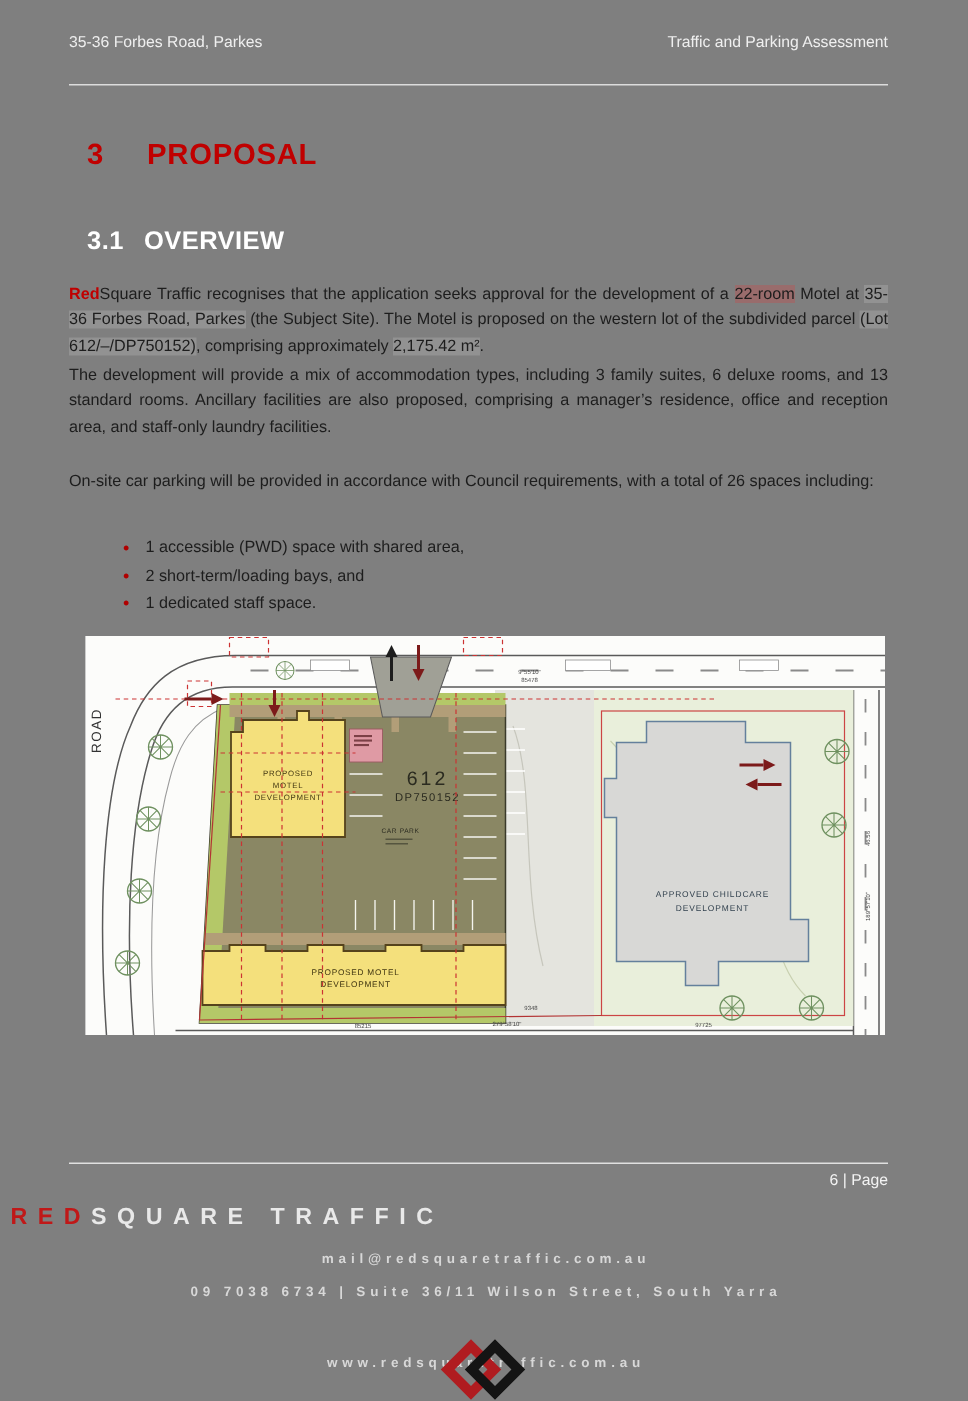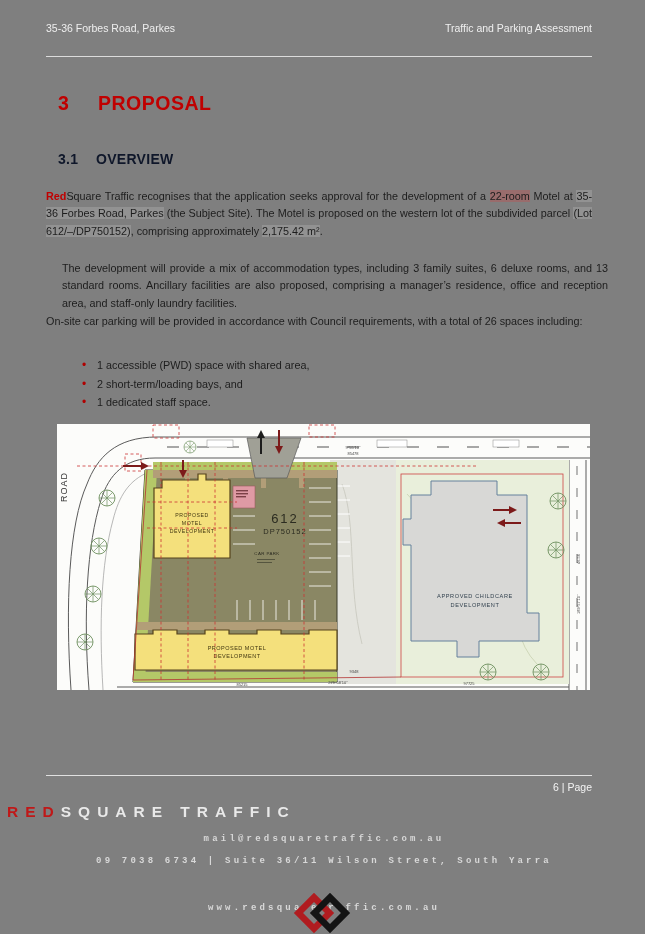--- a/index.html
+++ b/index.html
@@ -6,44 +6,44 @@
   #app{position:relative;width:645px;height:934px;background:#7f7f7f;overflow:hidden;
        font-family:"Liberation Sans",sans-serif;}
   .abs{position:absolute;}
   
   .header{left:46px;width:546px;top:22px;display:flex;justify-content:space-between;
           color:#efefef;font-size:10.5px;}
   .header-rule{left:46px;width:546px;top:56px;height:1px;background:#dcdcdc;}
   
   .h1{left:58px;width:534px;top:92px;color:#c00000;font-size:19.5px;font-weight:bold;letter-spacing:.5px;}
   .h1 .num{display:inline-block;width:40px;}
-  .h2{left:58px;width:534px;top:151px;color:#0f172a;font-size:14px;font-weight:bold;letter-spacing:.3px;}
+  .h2{left:58px;width:534px;top:151px;color:#ffffff;font-size:17px;font-weight:bold;letter-spacing:.3px;}
   .h2 .num{display:inline-block;width:38px;}
   
   .para{left:46px;width:546px;margin:0;color:#1d1d1d;font-size:10.8px;line-height:17.4px;text-align:justify;}
-  .p1{top:188px;} .p2{top:260px;margin-left:16px;} .p3{top:313px;}
+  .p1{top:188px;} .p2{top:242px;} .p3{top:313px;}
   .brand-red{color:#c00000;font-weight:bold;}
   .hl-red{background:rgba(192,80,80,.40);margin-top:36px;}
   .hl-gray{background:rgba(255,255,255,.15);}
   .bullets{left:46px;top:356px;width:546px;margin:0;padding:0 0 0 36px;list-style:none;}
   .bullets li{position:relative;padding-left:15px;color:#1d1d1d;font-size:10.8px;line-height:18.5px;}
   .bullets li::before{content:"\2022";position:absolute;left:0;color:#b00000;font-size:12px;}
   
   .figure{left:57px;top:424px;width:533px;height:266px;background:#fcfcfa;}
   .figure svg{display:block;font-family:"Liberation Sans",sans-serif;}
   .caption{left:57px;top:698px;width:533px;color:#f0f0f0;font-size:8.2px;font-weight:bold;
            font-variant:small-caps;letter-spacing:.2px;}
   
   .footer-rule{left:46px;width:546px;top:775px;height:1px;background:#e0e0e0;}
   .pagenum{right:53px;top:781px;color:#f3f3f3;font-size:10.5px;}
   .brand{left:0;width:645px;top:803px;text-align:left;font-size:15.5px;font-weight:bold;
          letter-spacing:7px;text-indent:7px;color:#e9e9e9;}
   .brand .brand-r{color:#c01818;}
   .contact{left:0;width:645px;text-align:center;color:#d8d8d8;font-weight:bold;
-           letter-spacing:3.2px;text-indent:3px;font-size:9px;font-family:Liberation Mono, monospace;}
+           letter-spacing:3.2px;text-indent:3px;font-size:9px;}
   .email{top:834px;} .phone{top:856px;} .web{top:879px;margin-top:24px;}
   .logo{left:50%;top:891px;transform:translateX(-50%);}
 </style>
 </head>
 <body>
 
 <div id="app">
 
   <div class="abs header">
     <span>35-36 Forbes Road, Parkes</span>

